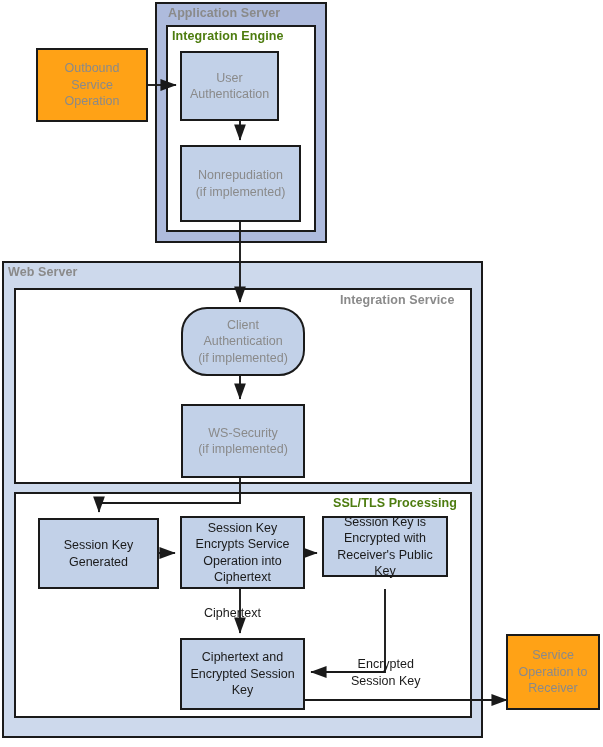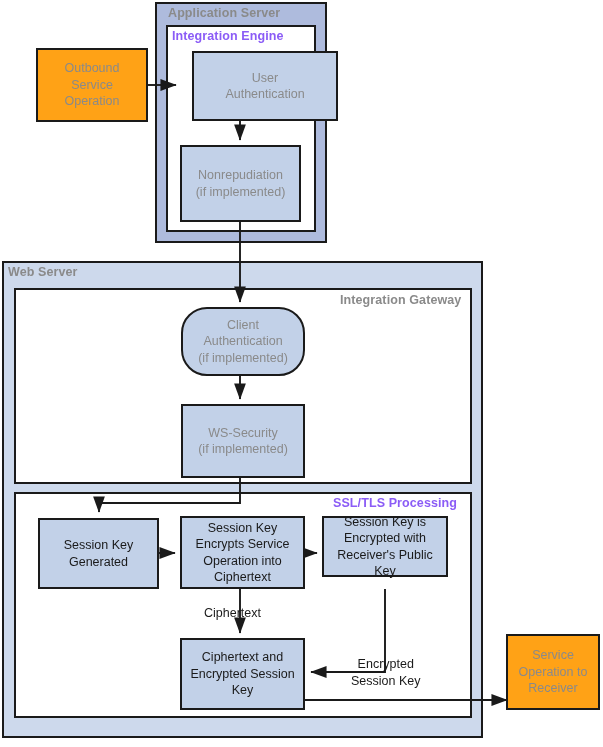--- a/index.html
+++ b/index.html
@@ -36,21 +36,21 @@
   }
   .container-label {
     position: absolute;
     font-size: 12.5px;
     font-weight: bold;
     color: #8a8a8a;
     letter-spacing: 0.1px;
     white-space: nowrap;
   }
   .container-label.dark {
-    color: #8b5cf6;
+    color: #4d7c0f;
   }
   .node {
     position: absolute;
     box-sizing: border-box;
     border: 2px solid #1a1a1a;
     display: flex;
     align-items: center;
     justify-content: center;
     text-align: center;
     font-size: 12.5px;
@@ -95,21 +95,21 @@
   <div class="container-box app-server" style="left:155px; top:2px; width:172px; height:241px;"></div>
   <div class="container-label" style="left:168px; top:6px;">Application Server</div>
 
   <div class="white-panel" style="left:166px; top:25px; width:150px; height:207px;"></div>
   <div class="container-label dark" style="left:172px; top:29px;">Integration Engine</div>
 
   <div class="container-box web-server" style="left:2px; top:261px; width:481px; height:477px;"></div>
   <div class="container-label" style="left:8px; top:265px;">Web Server</div>
 
   <div class="white-panel" style="left:14px; top:288px; width:458px; height:196px;"></div>
-  <div class="container-label" style="left:340px; top:293px;">Integration Gateway</div>
+  <div class="container-label" style="left:340px; top:293px;">Integration Service</div>
 
   <div class="white-panel" style="left:14px; top:492px; width:458px; height:226px;"></div>
   <div class="container-label dark" style="left:333px; top:496px;">SSL/TLS Processing</div>
 
   <svg class="connectors" viewBox="0 0 603 747">
     <defs>
       <marker id="arrow" markerWidth="9" markerHeight="9" refX="8.2" refY="3.1" orient="auto" markerUnits="strokeWidth">
         <path d="M0,0 L8.6,3.1 L0,6.2 z" fill="#1a1a1a"></path>
       </marker>
     </defs>
@@ -136,21 +136,21 @@
       <path d="M305,700 L507,700" marker-end="url(#arrow)"></path>
     </g>
   </svg>
 
   <div class="node node-orange" style="left:36px; top:48px; width:112px; height:74px; flex-direction:column;">
     <span>Outbound</span>
     <span>Service</span>
     <span>Operation</span>
   </div>
 
-  <div class="node node-blue" style="left:192px; top:51px; width:146px; height:70px; flex-direction:column;">
+  <div class="node node-blue" style="left:180px; top:51px; width:99px; height:70px; flex-direction:column;">
     <span>User</span>
     <span>Authentication</span>
   </div>
 
   <div class="node node-blue" style="left:180px; top:145px; width:121px; height:77px; flex-direction:column;">
     <span>Nonrepudiation</span>
     <span>(if implemented)</span>
   </div>
 
   <div class="node node-blue" style="left:181px; top:307px; width:124px; height:69px; flex-direction:column;border-radius:26px;">

